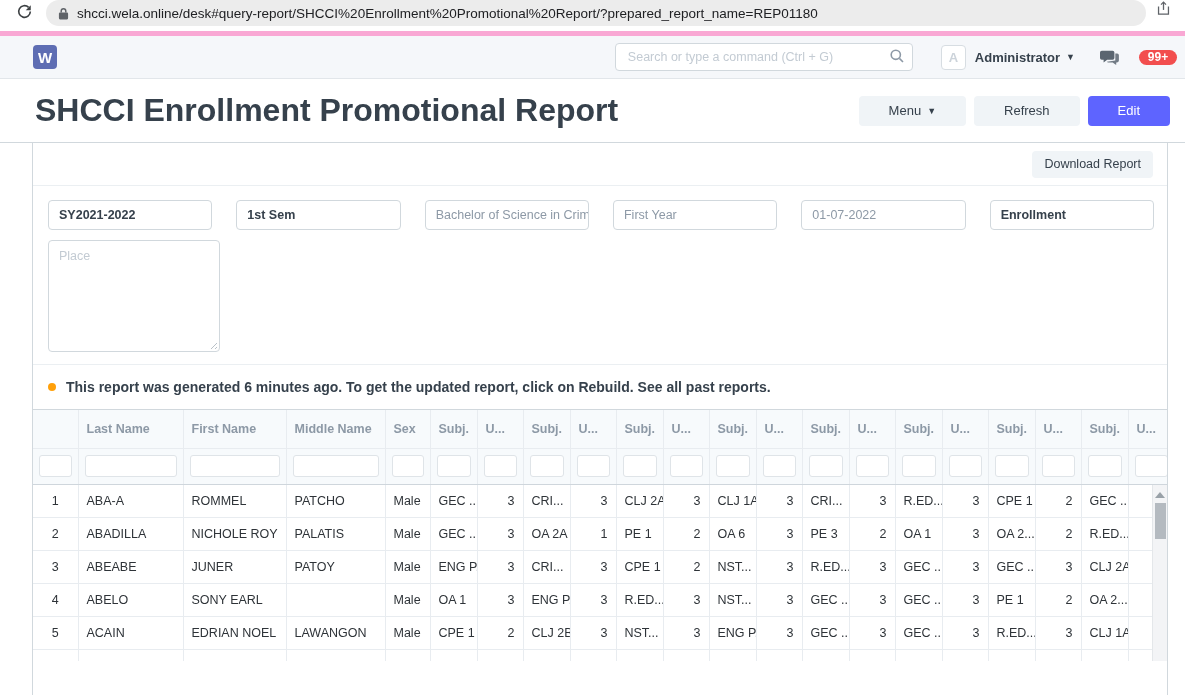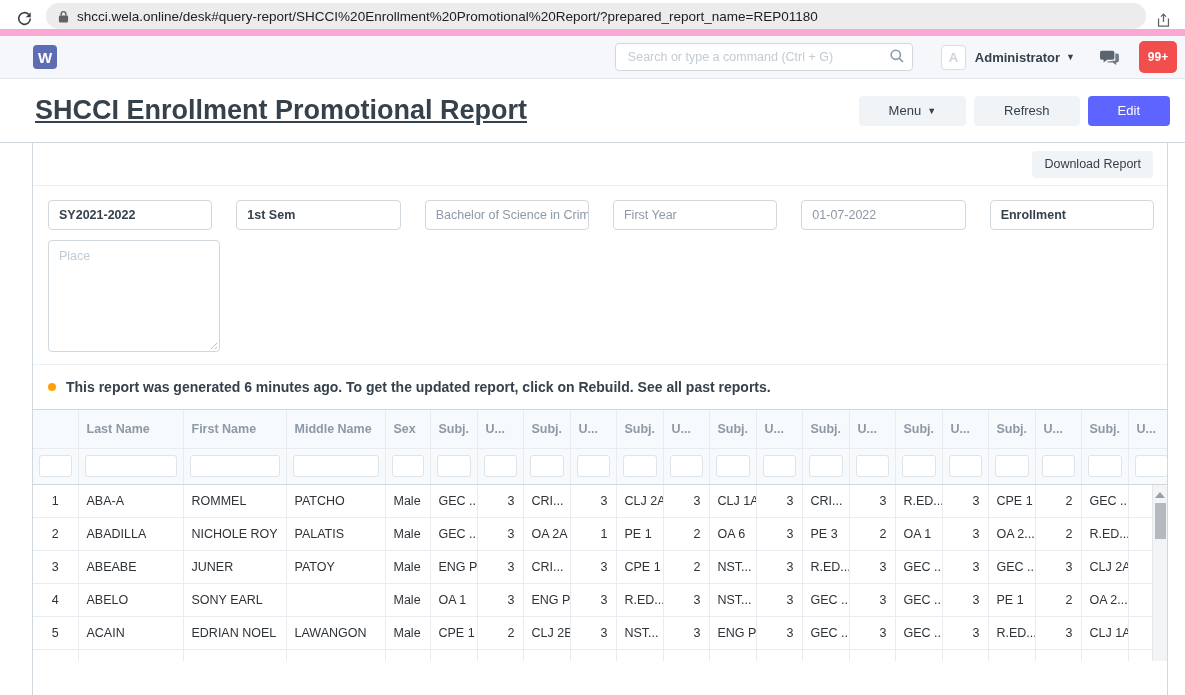--- a/index.html
+++ b/index.html
@@ -3,22 +3,22 @@
 <meta charset="utf-8">
 <style>
   * { box-sizing: border-box; }
   html,body { margin:0; padding:0; }
   body {
     width:1185px; height:695px; overflow:hidden; background:#fff;
     font-family:"Liberation Sans", sans-serif; color:#36414c;
   }
 
   
-  .browser-bar { height:36px; background:#fff; border-bottom:7px solid #f9a8d4;
-    display:flex; align-items:flex-end; }
+  .browser-bar { height:36px; background:#fff; border-bottom:5px solid #f9a8d4;
+    display:flex; align-items:flex-start; }
   .reload-icon { margin-left:13px; width:22px; height:22px; display:flex;
     align-items:center; justify-content:center; cursor:pointer; }
   .address-bar { margin-left:11px; width:1100px; height:26px; background:#ececec;
     border-radius:13px; display:flex; align-items:center; padding:0 12px; overflow:hidden; }
   .url-text { font-size:13.5px; color:#202124; margin-left:8px; white-space:nowrap; }
   .share-icon { margin-left:9px; display:flex; align-items:center; cursor:pointer; }
 
   
   .navbar { height:43px; background:#f5f7fa; border-bottom:1px solid #e2e6ea;
     display:flex; align-items:center; padding:0 8px 0 15px; }
@@ -32,28 +32,28 @@
     font-family:"Liberation Sans", sans-serif; outline:none; }
   .search-box input::placeholder { color:#c3cbd3; }
   .search-glyph { position:absolute; right:8px; top:5px; }
   .avatar { width:25px; height:25px; border:1px solid #d7dde2; border-radius:4px;
     background:#fff; color:#ccd3da; font-weight:700; font-size:13px;
     display:flex; align-items:center; justify-content:center; margin-right:9px; }
   .user-menu { display:flex; align-items:center; font-size:13px; font-weight:700;
     color:#36414c; cursor:pointer; margin-right:24px; }
   .caret { font-size:9px; margin-left:6px; color:#36414c; }
   .chat-icon { margin-right:20px; display:flex; cursor:pointer; }
-  .notif-badge { min-width:38px; height:32px; background:#f24e4e; border-radius:5px;
+  .notif-badge { min-width:38px; height:15px; background:#f24e4e; border-radius:10px;
     color:#fff; font-size:12px; font-weight:700; display:flex; align-items:center;
     justify-content:center; padding:0 7px; cursor:pointer; }
 
   
   .page-head { height:64px; background:#fff; border-bottom:1px solid #d1d8dd;
     display:flex; align-items:center; padding:0 15px 0 35px; }
-  .page-title { font-size:27px; font-weight:700; color:#36414c; margin:0;text-decoration:underline; }
+  .page-title { font-size:32px; font-weight:700; color:#36414c; margin:0; }
   .head-actions { margin-left:auto; display:flex; align-items:center; gap:8px; }
   .btn { border:none; border-radius:4px; height:30px; padding:0 30px; font-size:13px;
     font-family:"Liberation Sans", sans-serif; cursor:pointer; display:flex;
     align-items:center; }
   .btn-default { background:#f0f4f7; color:#36414c; }
   .btn-primary { background:#5e64ff; color:#fff; }
 
   
   .report-container { margin-left:32px; width:1136px; height:552px;
     border-left:1px solid #d1d8dd; border-right:1px solid #d1d8dd; position:relative; }

